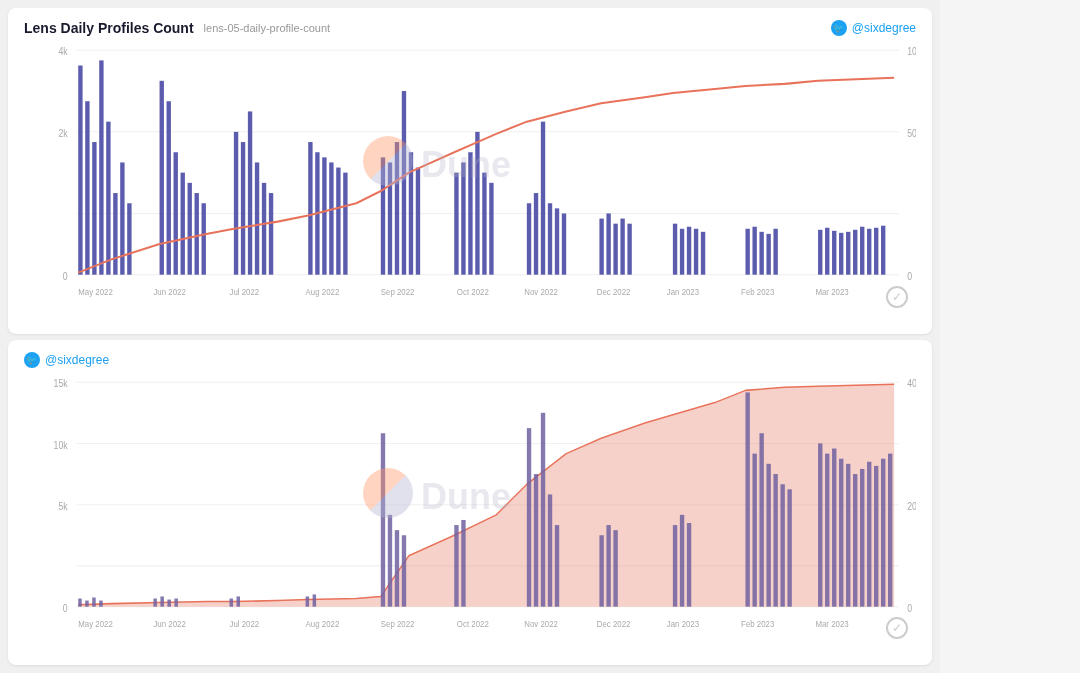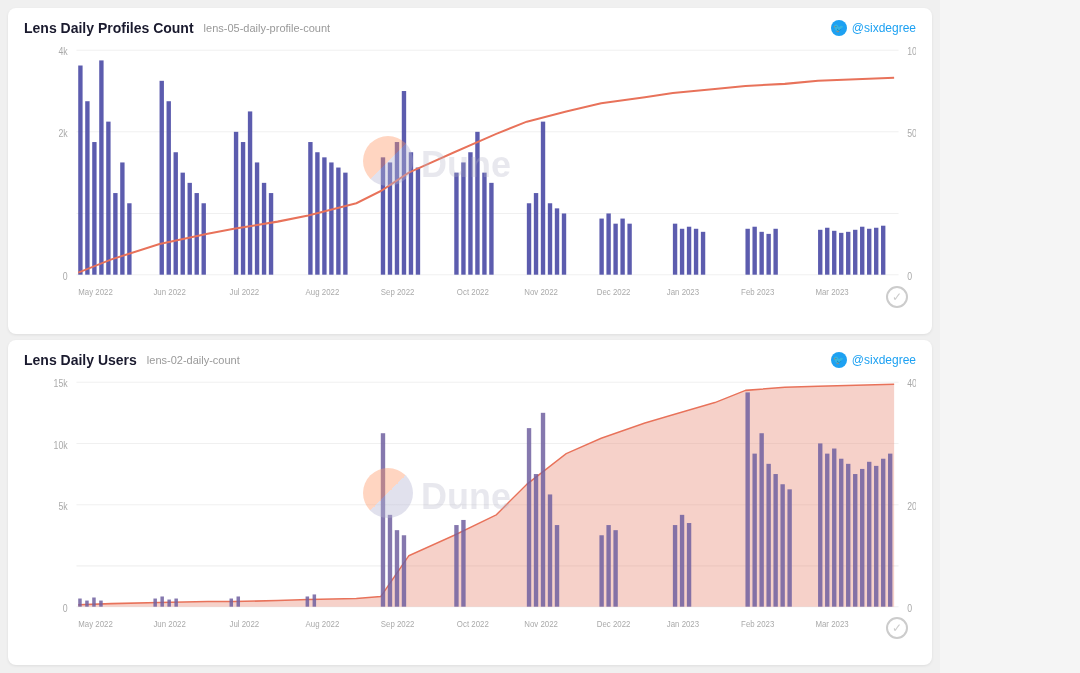--- a/index.html
+++ b/index.html
@@ -237,24 +237,20 @@
         <text x="735" y="250" font-size="9" fill="#aaa">Jan 2023</text>
         <text x="820" y="250" font-size="9" fill="#aaa">Feb 2023</text>
         <text x="905" y="250" font-size="9" fill="#aaa">Mar 2023</text>
       </svg>
       <div class="check-icon">✓</div>
     </div>
   </div>
 
   <div class="chart-card">
     <div class="chart-header">
-      <div class="chart-title-group">
-        <span class="chart-title">Lens Daily Users</span>
-        <span class="chart-subtitle">lens-02-daily-count</span>
-      </div>
       <div class="chart-author">
         <div class="twitter-icon">🐦</div>
         <span>@sixdegree</span>
       </div>
     </div>
     <div class="chart-area">
       
       <div class="dune-watermark" style="top:35%;left:38%;">
         <div class="dune-circle"></div>
         <span>Dune</span>

